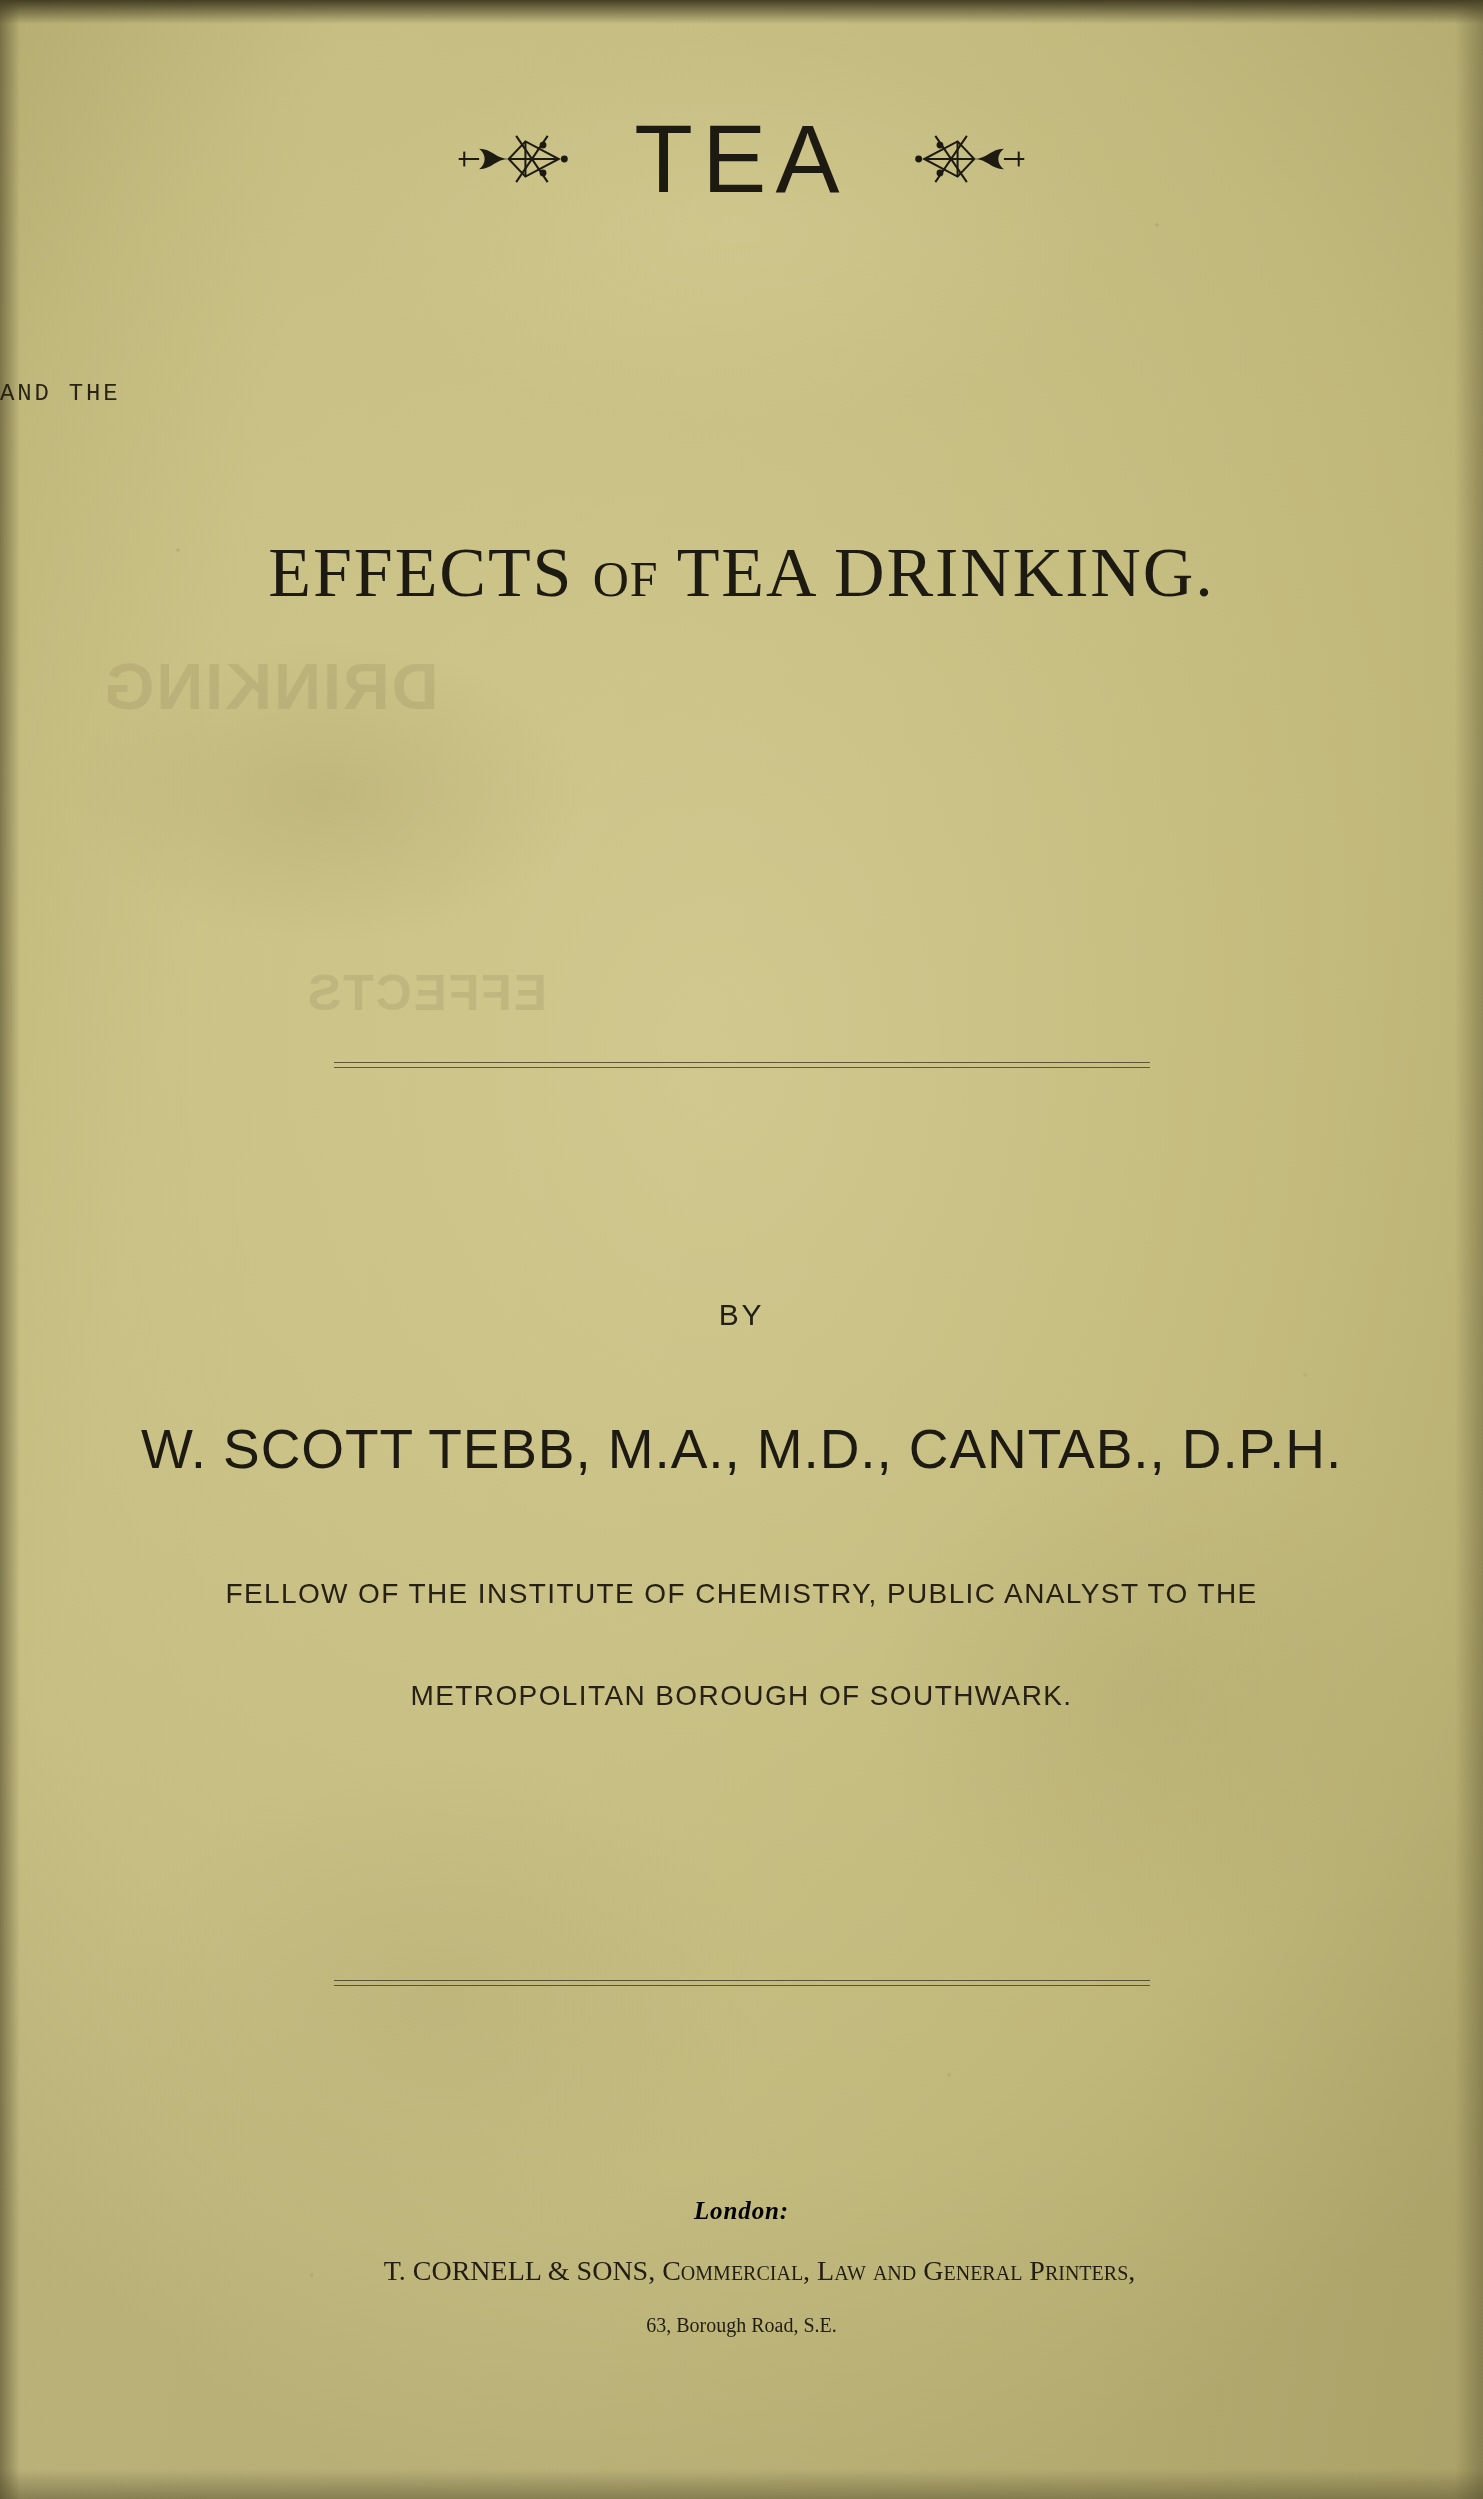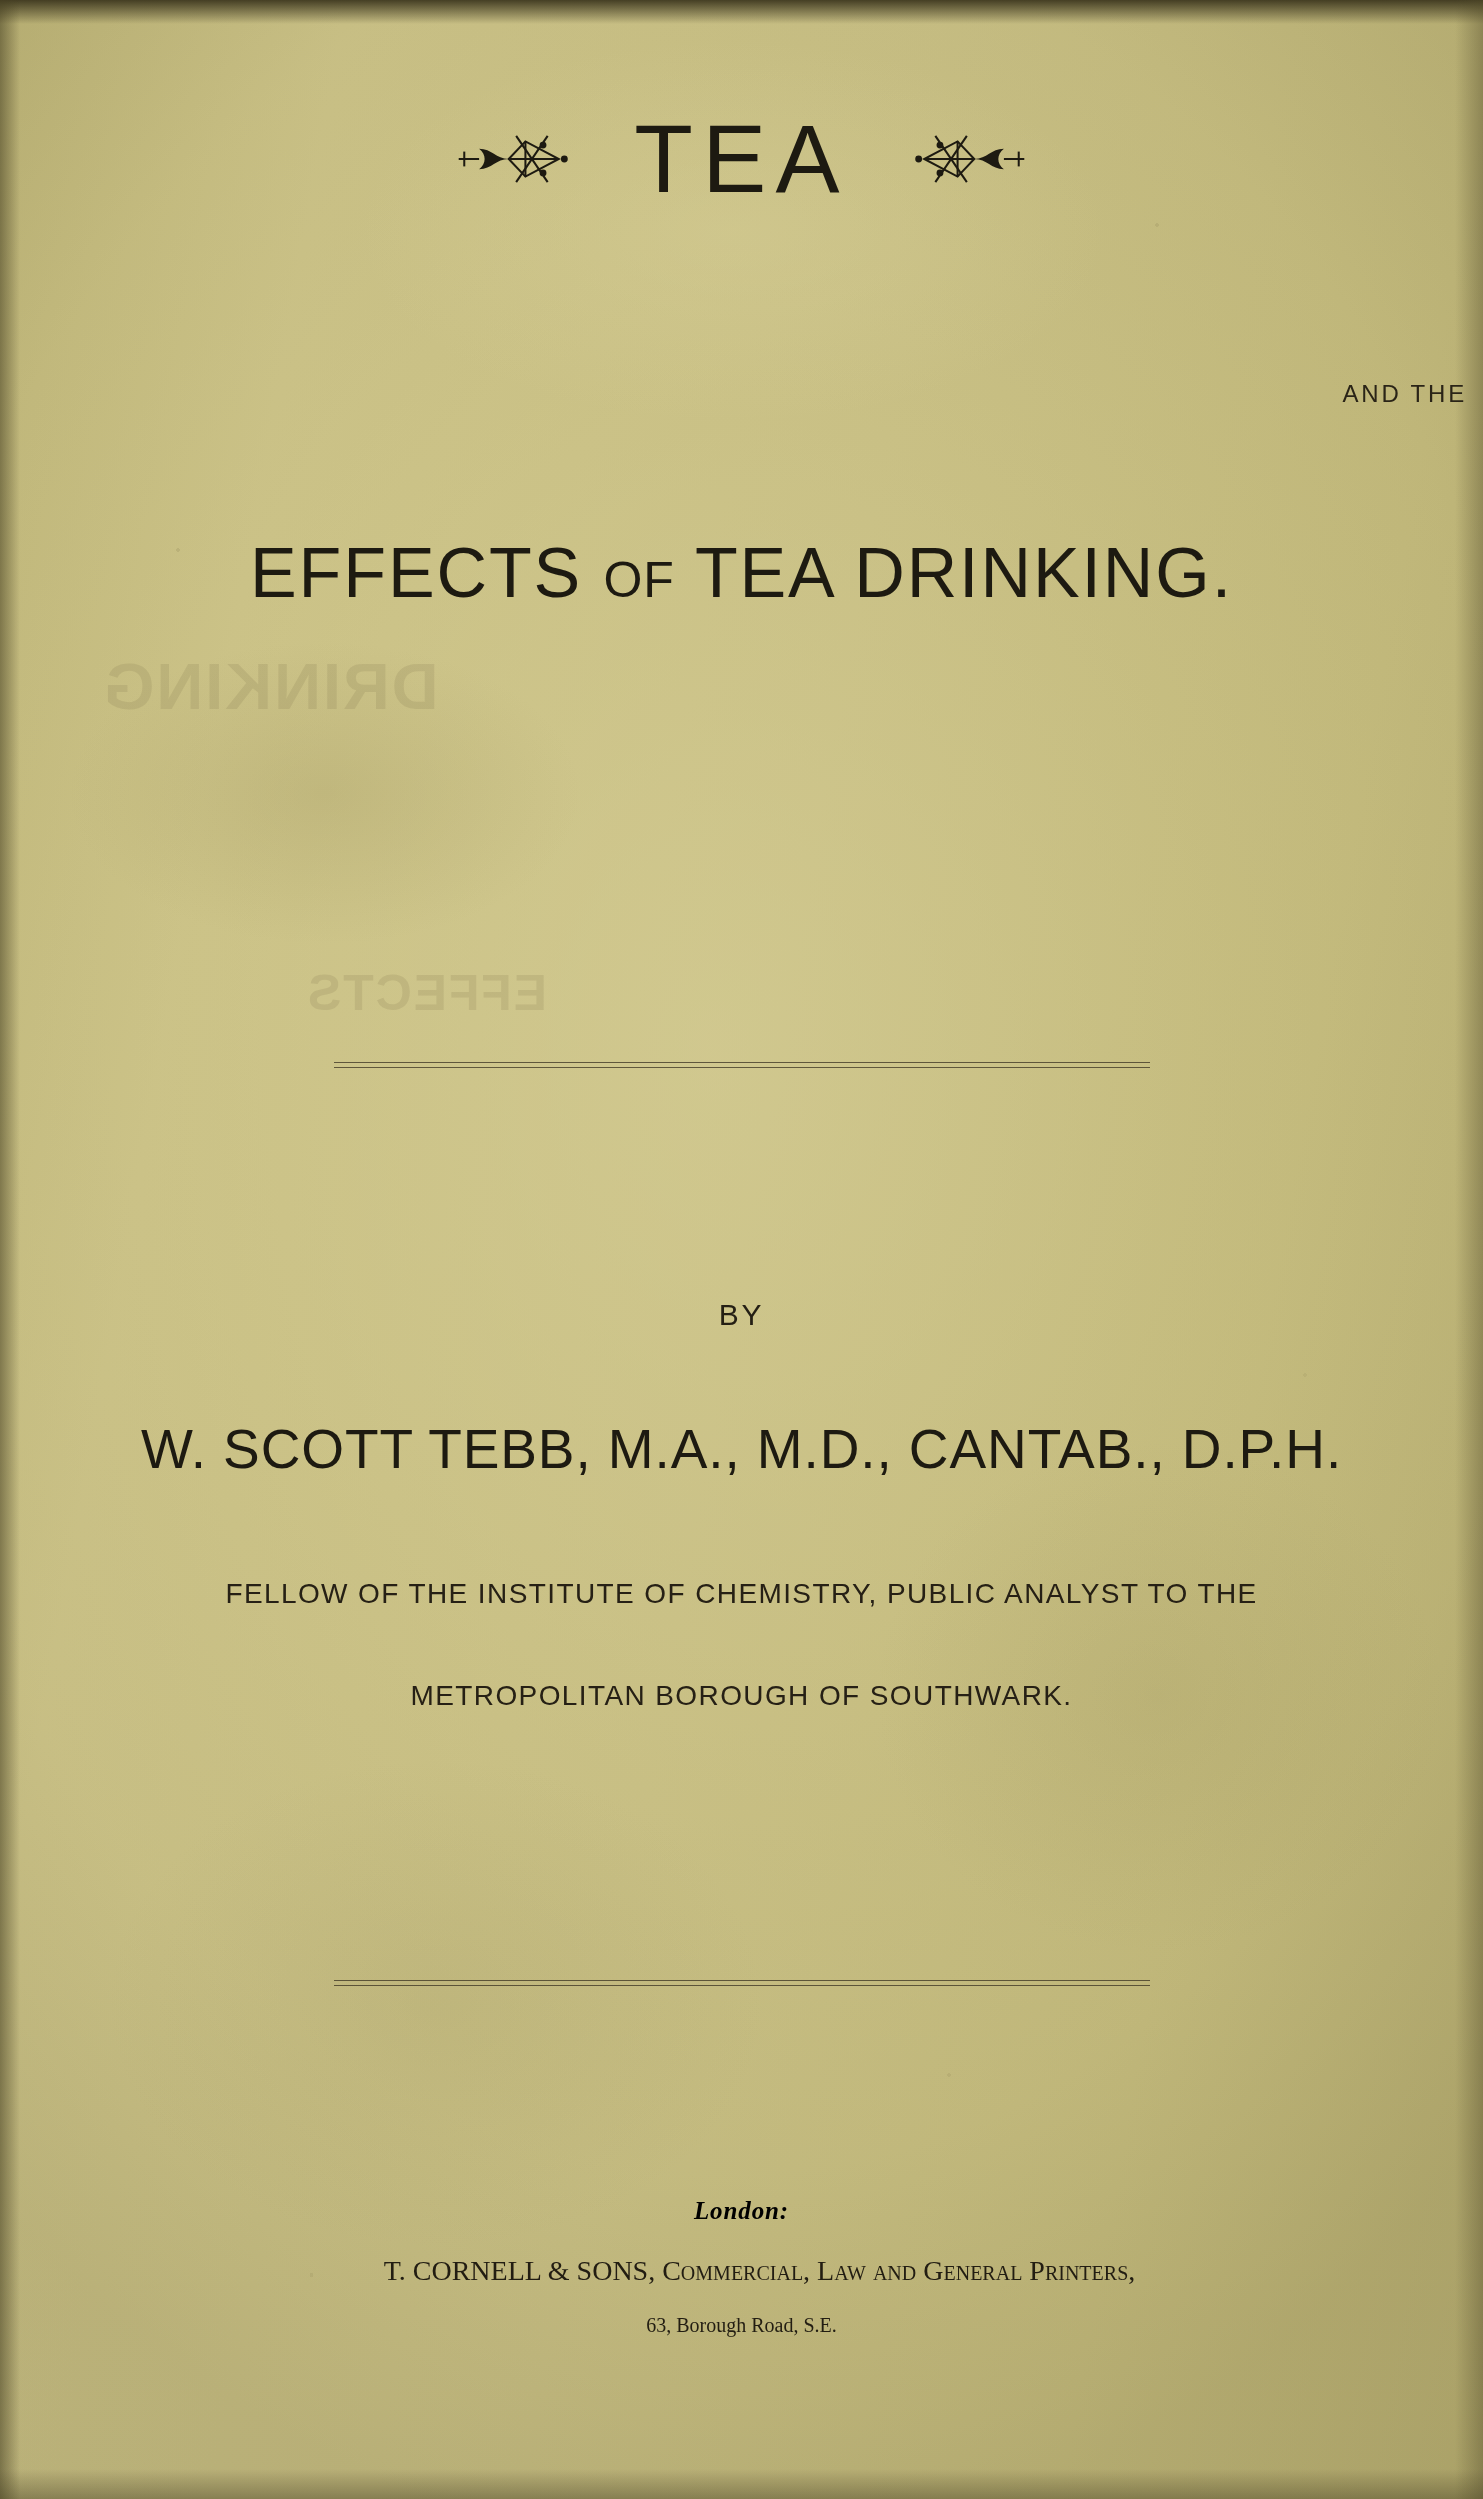--- a/index.html
+++ b/index.html
@@ -94,33 +94,33 @@
   .ornament {
     width: 139px;
     height: 76px;
     display: block;
   }
 
   .and-the {
     position: absolute;
     top: 380px;
     left: 0; right: 16px;
-    text-align: right;
-    font-family: Liberation Sans, sans-serif;
+    text-align: left;
+    font-family: Liberation Mono, monospace;
     font-size: 24px;
     letter-spacing: 2.8px;
     color: #2a2417;
   }
 
   .effects {
     position: absolute;
     top: 533px;
     left: 0; right: 0;
     text-align: center;
-    font-family: Liberation Sans, sans-serif;
+    font-family: Liberation Serif, serif;
     font-size: 70px;
     letter-spacing: 1.9px;
     color: #1d1a11;
     font-weight: 400;
   }
   .effects .small-of {
     font-size: 50px;
     letter-spacing: 0.9px;
   }
 

